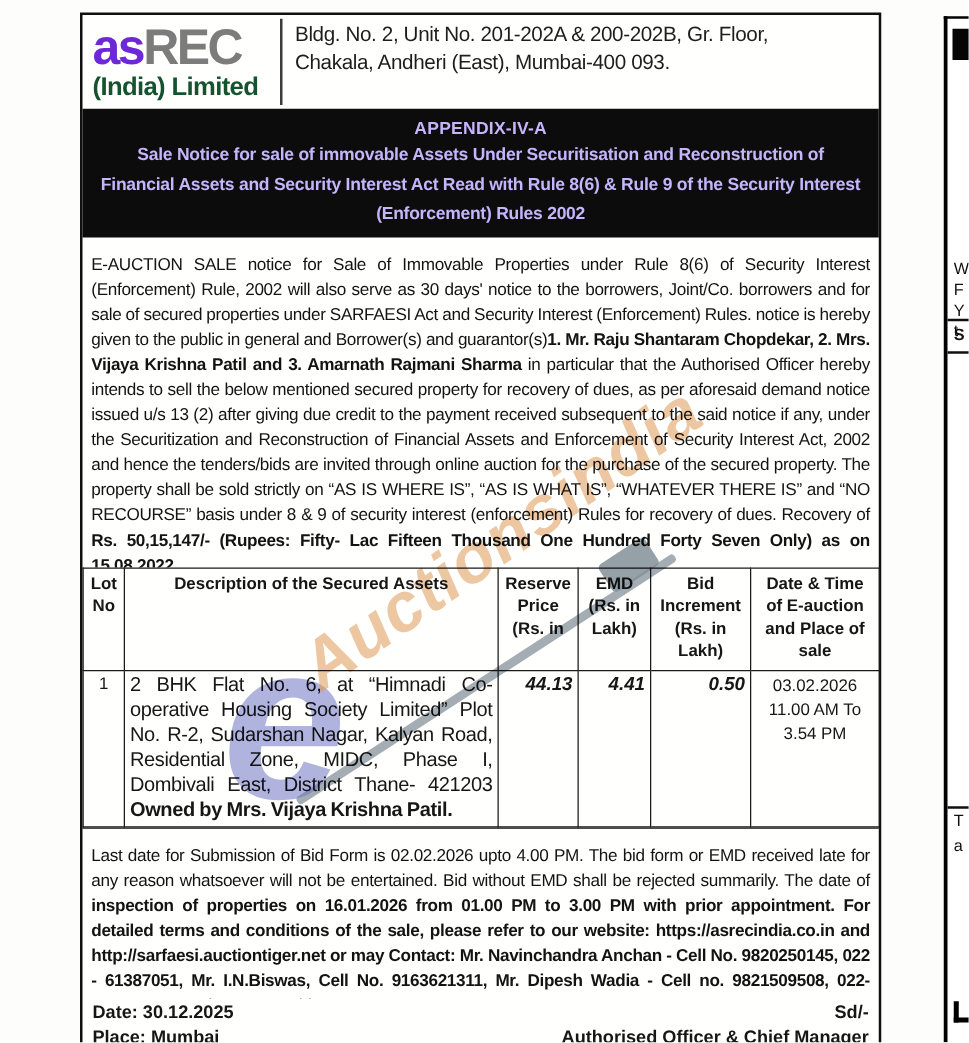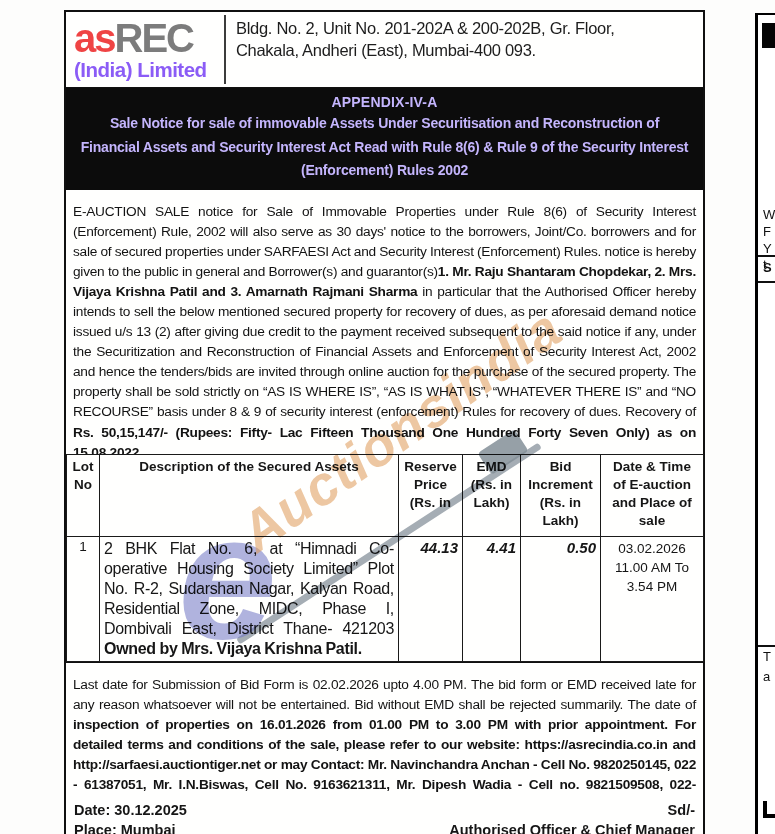--- a/index.html
+++ b/index.html
@@ -8,23 +8,23 @@
   .canvas { position:relative; width:775px; height:834px; background:#fdfdfc; overflow:hidden; }
 
   
   .doc { position:absolute; left:64px; top:10px; width:641px; height:840px;
          border:2px solid #101010; background:#fffffe; z-index:1; }
 
   
   .doc-header { display:flex; align-items:stretch; height:76px; border-bottom:1px solid #101010; }
   .logo-box { width:158px; padding:5px 6px 2px 8px; display:flex; flex-direction:column; justify-content:center; }
   .logo-line1 { font-weight:bold; font-size:40px; line-height:36px; letter-spacing:-2px; white-space:nowrap; }
-  .logo-as { color:#ef4444; }
+  .logo-as { color:#6d28d9; }
   .logo-rec { color:#7c7c7c; }
-  .logo-line2 { font-weight:bold; font-size:20.5px; letter-spacing:-0.5px; color:#8b5cf6; margin-top:2px; white-space:nowrap; }
+  .logo-line2 { font-weight:bold; font-size:20.5px; letter-spacing:-0.5px; color:#14532d; margin-top:2px; white-space:nowrap; }
   .header-divider { width:2px; background:#3c3c3c; margin:3px 0; }
   .address { flex:1; padding:5px 4px 4px 10px; font-size:16.5px; line-height:22px; color:#1d1d1d; letter-spacing:-0.3px; }
 
   
   .banner { background:#0c0c0c; color:#c4b5fd; text-align:center; padding:4px 14px 7px 14px; }
   .banner-appendix { font-weight:bold; font-size:14px; line-height:20px; letter-spacing:0.2px; }
   .banner-title { font-weight:bold; font-size:14px; line-height:23.5px; letter-spacing:-0.2px; }
 
   
   .para { padding:12px 7px 2px 7px; font-size:13.7px; line-height:20.1px; text-align:justify;

